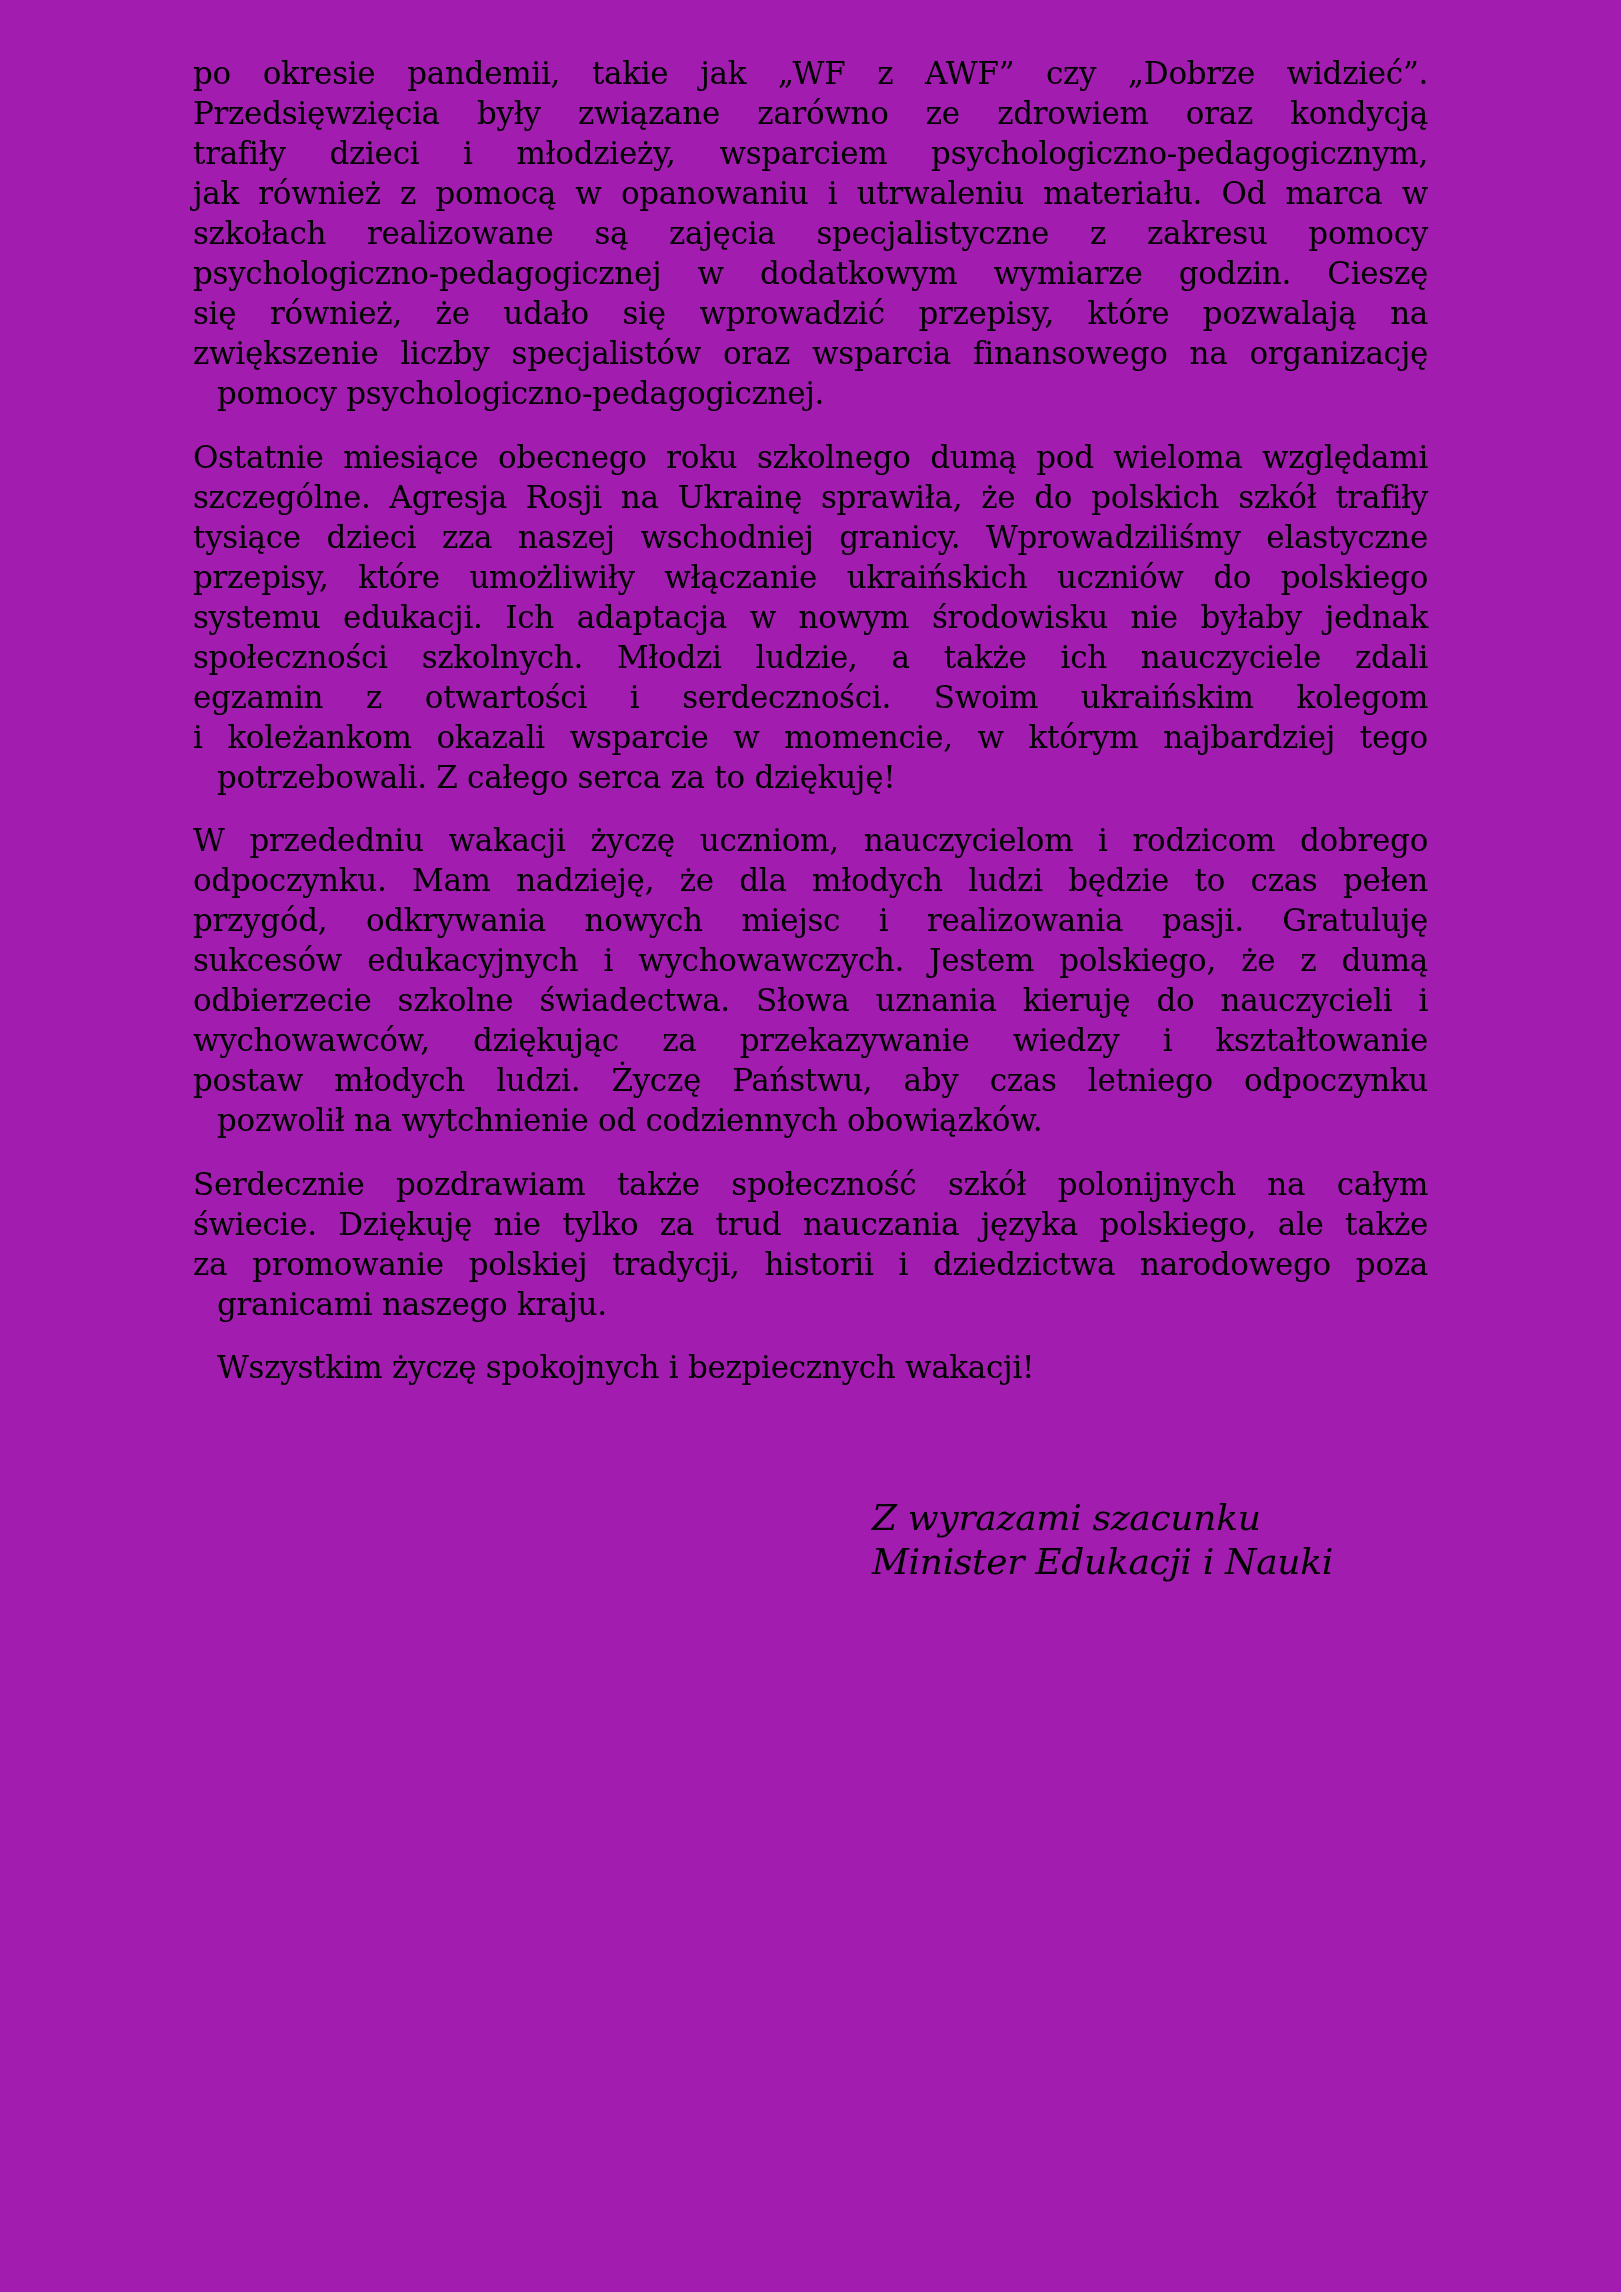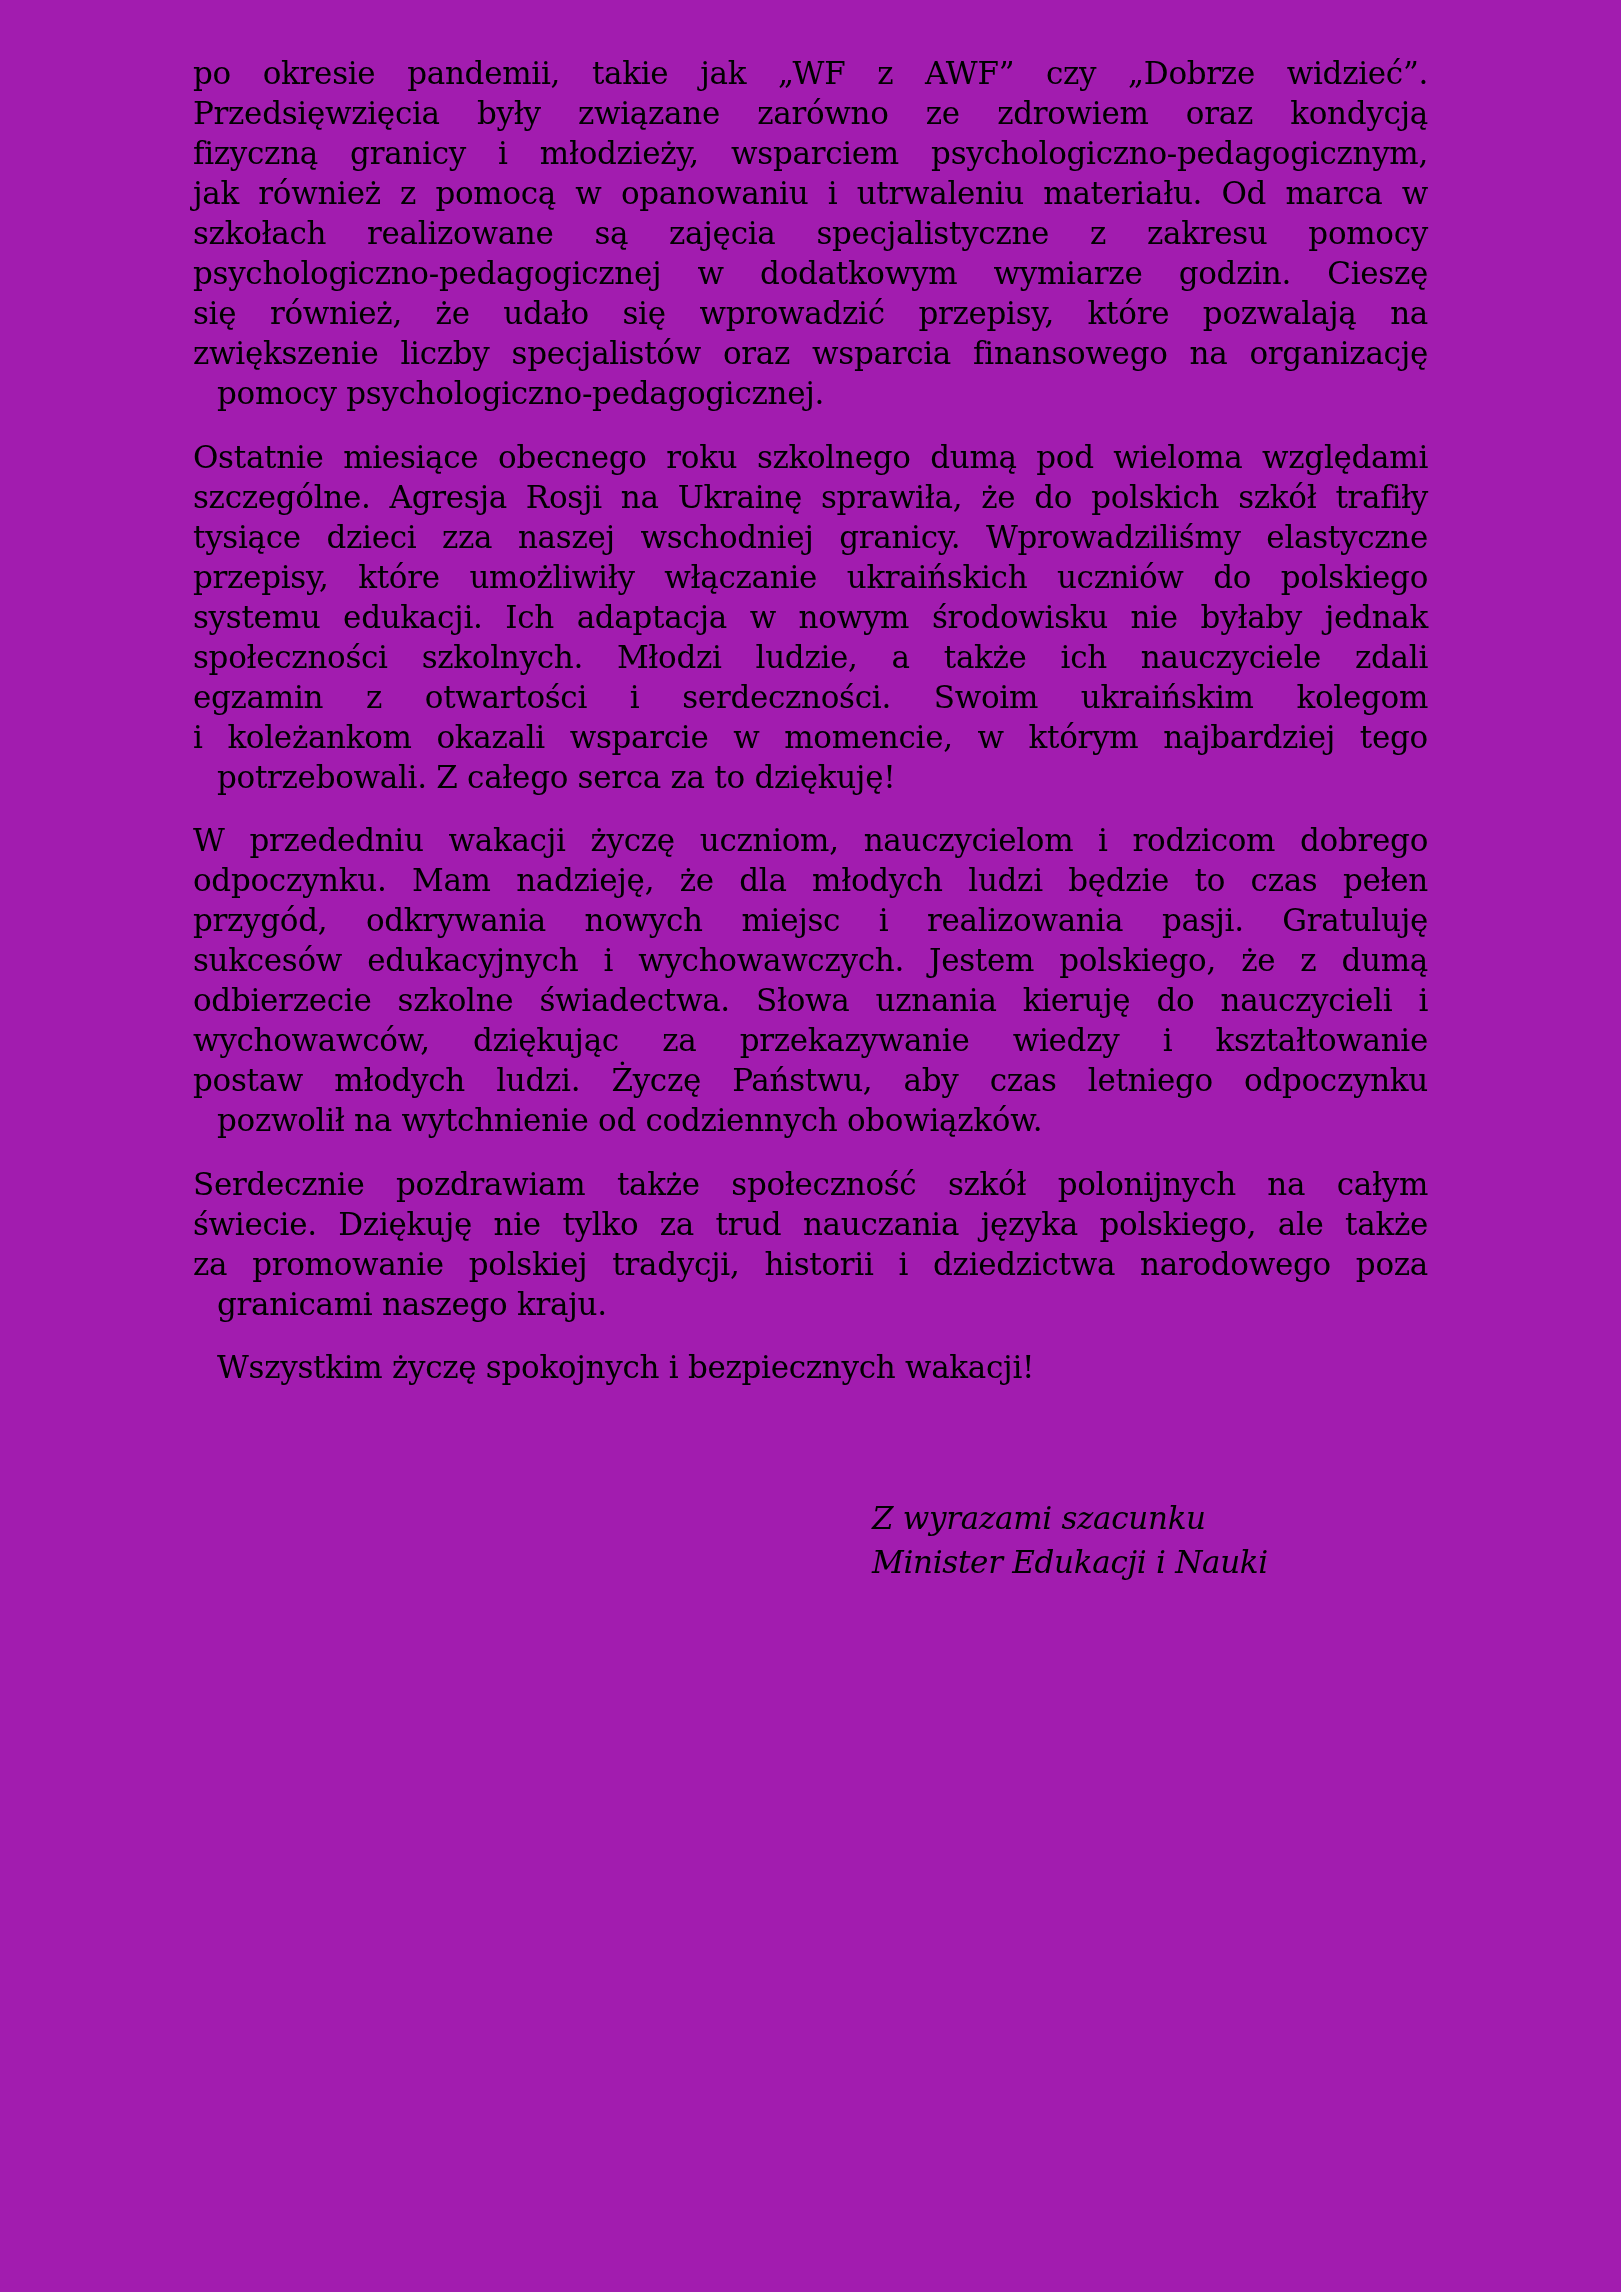--- a/index.html
+++ b/index.html
@@ -34,37 +34,37 @@
     white-space: pre-wrap;
   }
   .line.end {
     text-align-last: left;
     margin-left: 24px;
   }
   .signature {
     margin-top: 109px;
     margin-left: 679px;
     font-style: italic;
-    font-size: 31px;
+    font-size: 36px;
     line-height: 44px;
   }
   .signature .sig-line {
     text-align: left;
   }
 </style>
 </head>
 <body>
 
 <div class="page">
   <div class="body-text">
 
     <div class="paragraph">
       <div class="line">po okresie pandemii, takie jak „WF z AWF” czy „Dobrze widzieć”.</div>
       <div class="line">Przedsięwzięcia były związane zarówno ze zdrowiem oraz kondycją</div>
-      <div class="line">fizyczną granicy i młodzieży, wsparciem psychologiczno-pedagogicznym,</div>
+      <div class="line">trafiły dzieci i młodzieży, wsparciem psychologiczno-pedagogicznym,</div>
       <div class="line">jak również z pomocą w opanowaniu i utrwaleniu materiału. Od marca w</div>
       <div class="line">szkołach realizowane są zajęcia specjalistyczne z zakresu pomocy</div>
       <div class="line">psychologiczno-pedagogicznej w dodatkowym wymiarze godzin. Cieszę</div>
       <div class="line">się również, że&nbsp;udało się wprowadzić przepisy, które pozwalają na</div>
       <div class="line">zwiększenie liczby specjalistów oraz wsparcia finansowego na organizację</div>
       <div class="line end">pomocy psychologiczno-pedagogicznej.</div>
     </div>
 
     <div class="paragraph">
       <div class="line">Ostatnie miesiące obecnego roku szkolnego dumą pod wieloma względami</div>

